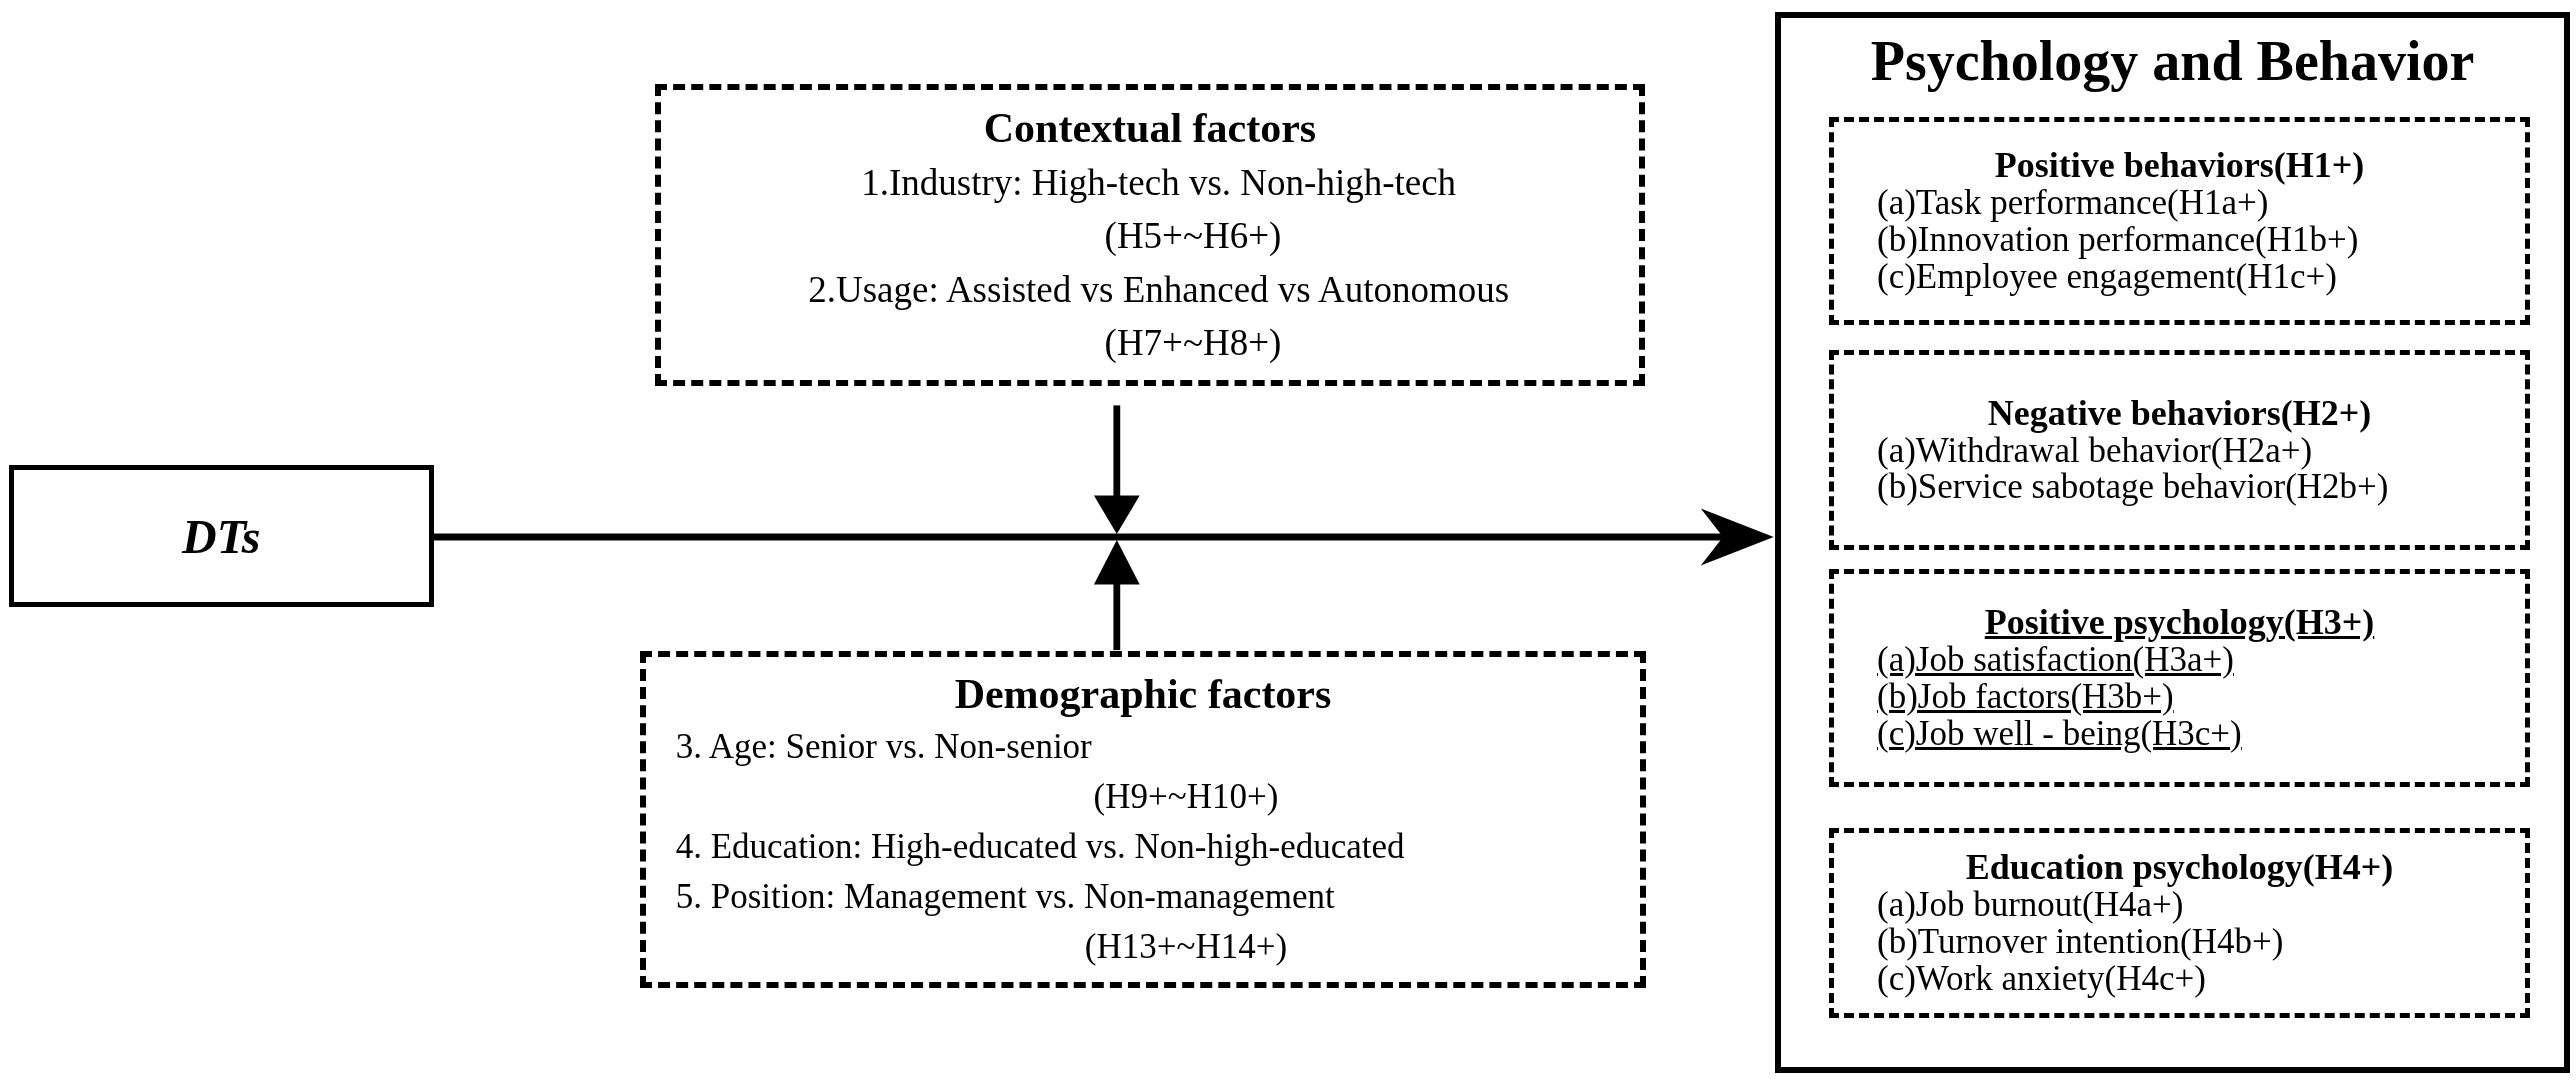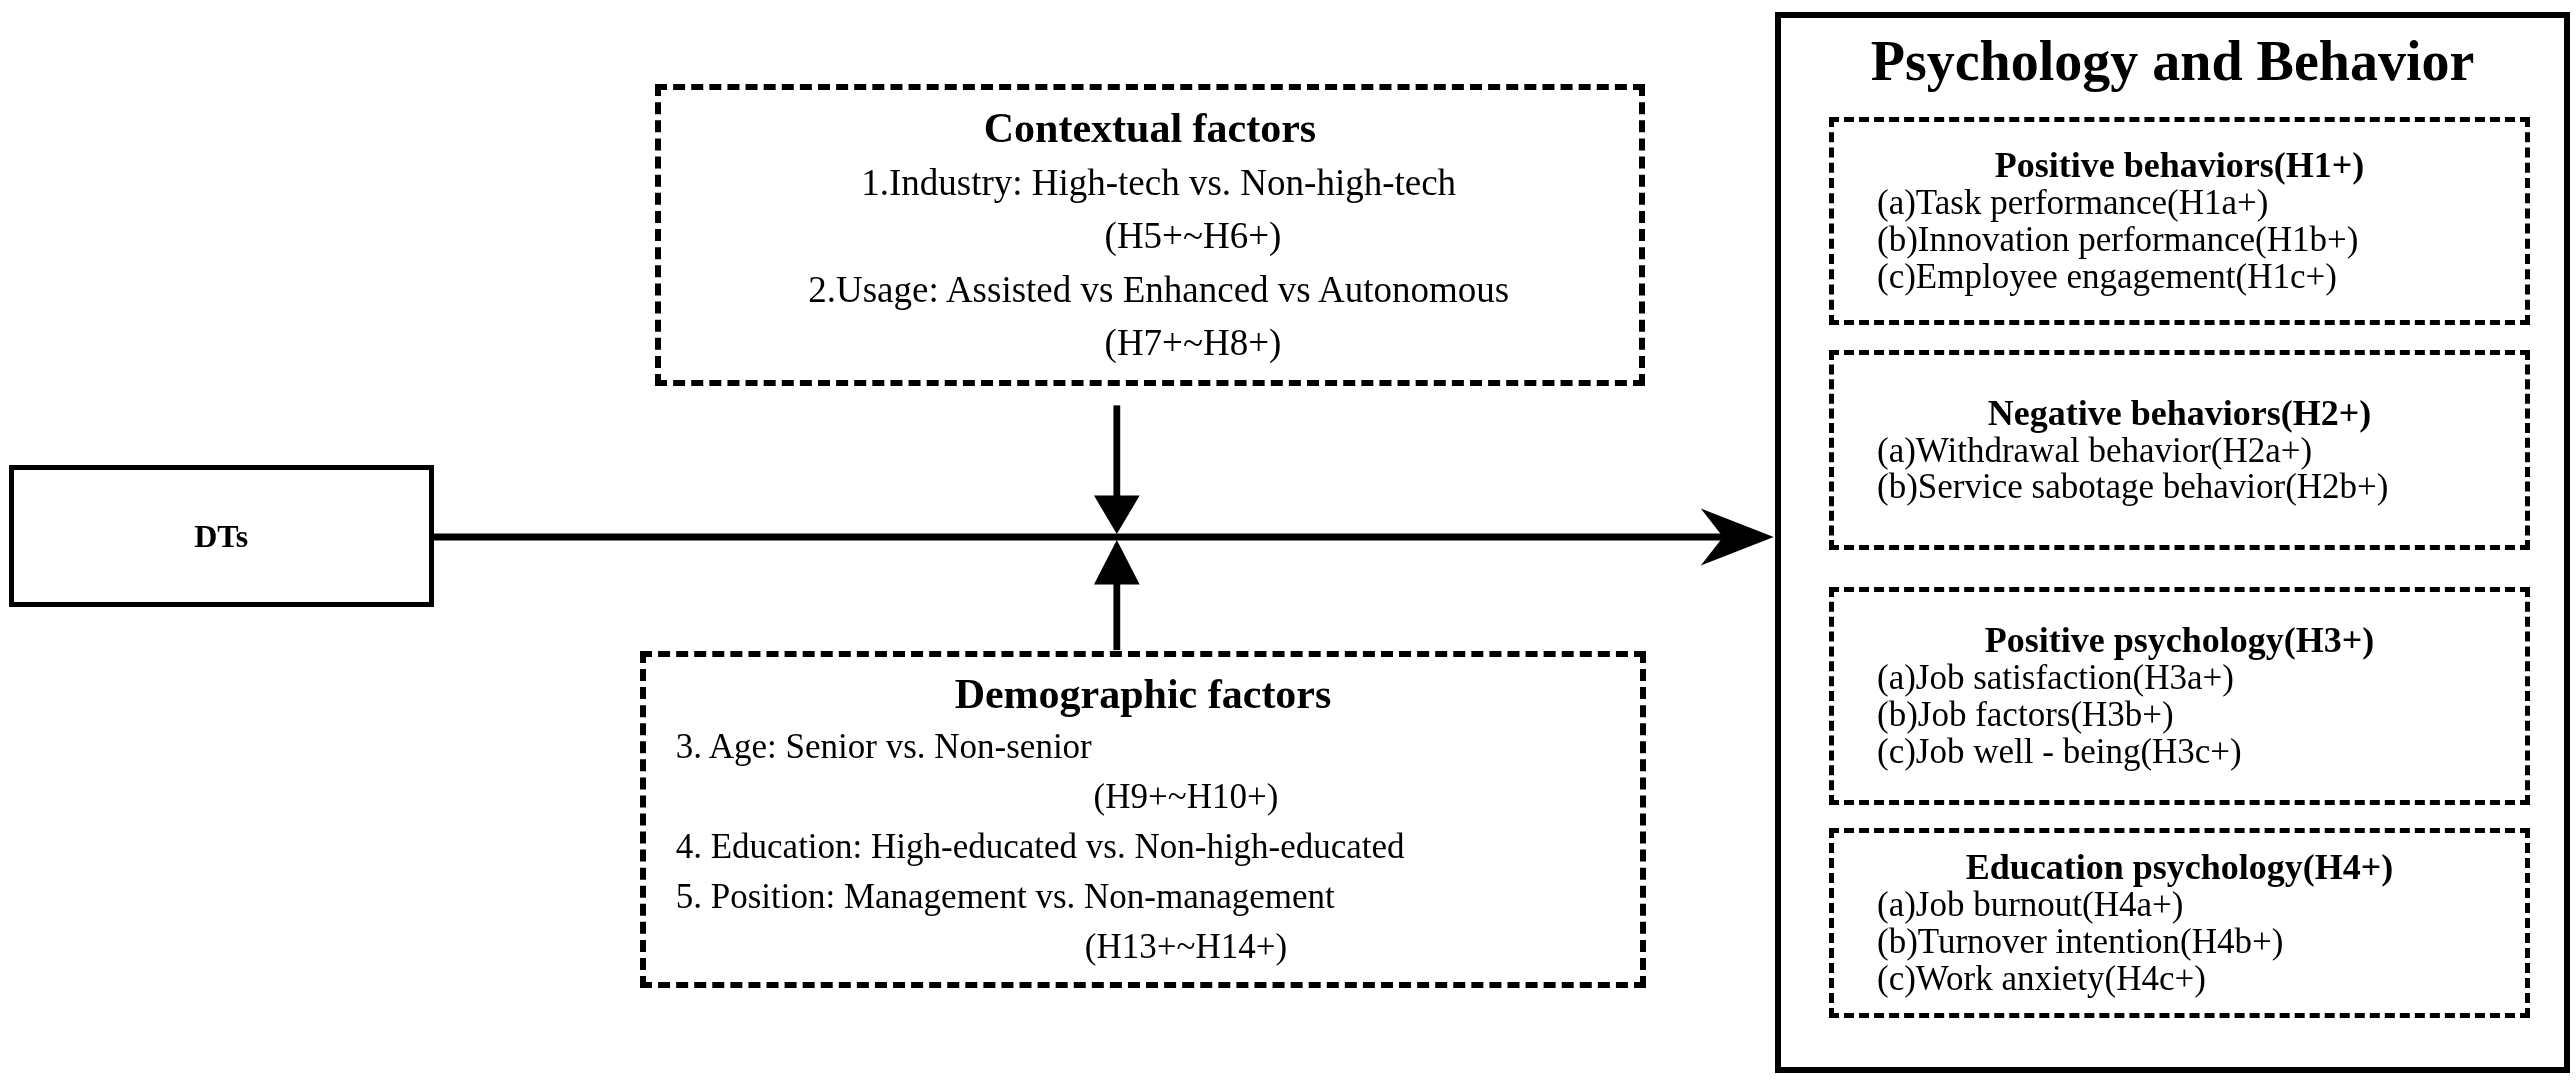--- a/index.html
+++ b/index.html
@@ -30,22 +30,23 @@
     position: absolute;
     left: 8.7px; top: 465px;
     width: 425px; height: 142px;
     border: 5.6px solid #000;
     box-sizing: border-box;
     display: flex;
     align-items: center;
     justify-content: center;
   }
   .dts-label {
-    font-size: 32px;
+    font-size: 48px;
     font-weight: bold;
+    font-style: italic;
   }
 
   
   .factor-box {
     position: absolute;
     border: 6.2px dashed #000;
     box-sizing: border-box;
     display: flex;
     flex-direction: column;
     justify-content: space-evenly;
@@ -96,21 +97,21 @@
     width: 701px;
     border: 5px dashed #000;
     box-sizing: border-box;
     display: flex;
     flex-direction: column;
     justify-content: center;
     padding: 2.5px 0;
   }
   #sub-box-h1 { top: 99px;  height: 208px; }
   #sub-box-h2 { top: 332px;  height: 200px; }
-  #sub-box-h3 { top: 569px;  height: 218px; }
+  #sub-box-h3 { top: 551px;  height: 218px; text-decoration: underline; }
   #sub-box-h4 { top: 810px; height: 190px; }
   .sub-title {
     font-size: 36px;
     font-weight: bold;
     text-align: center;
     line-height: 1.05;
   }
   .sub-item {
     font-size: 35px;
     line-height: 1.05;

